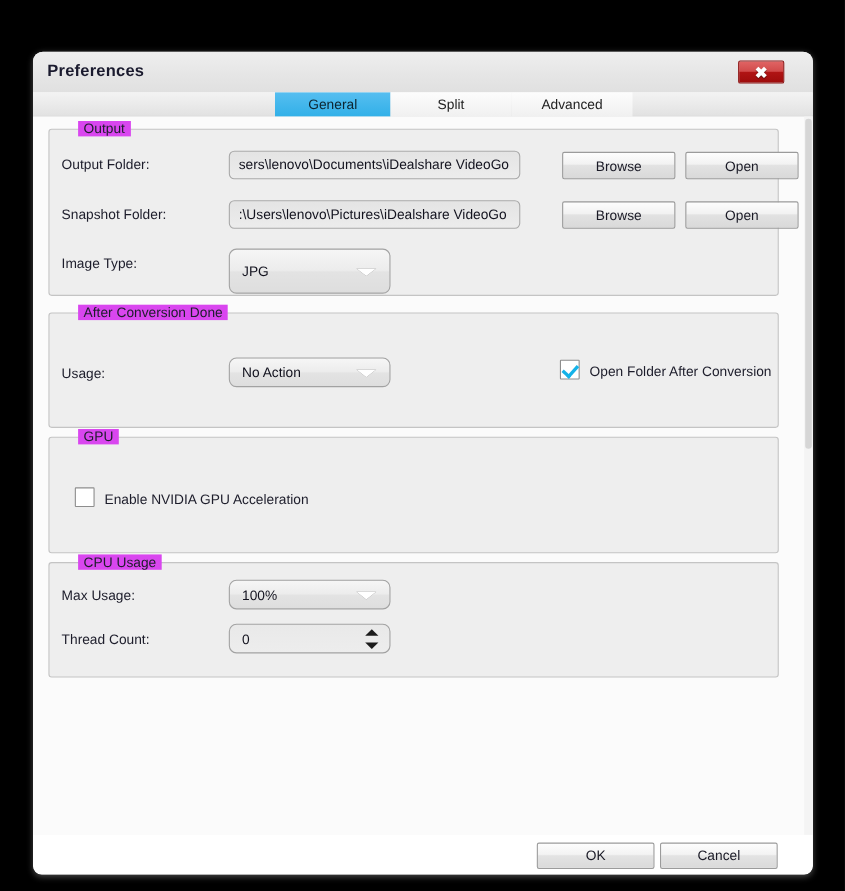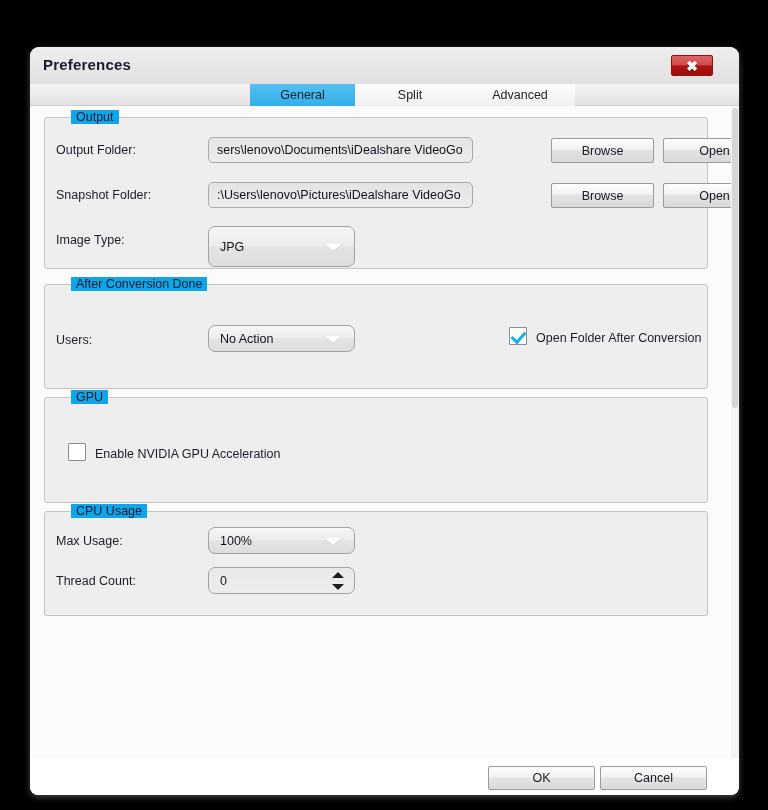--- a/index.html
+++ b/index.html
@@ -84,21 +84,21 @@
 
   .group {
     position: absolute;
     background: #eeeeee;
     border: 1px solid #c4c4c4;
     border-radius: 3px;
   }
   .group-title {
     position: absolute; top: -8px; left: 26px;
     padding: 0 5px;
-    background: #0ea5e9;
+    background: #d946ef;
     font-size: 12.5px; color: #1d1d2b;
     white-space: nowrap;
   }
   .fieldlabel {
     position: absolute;
     font-size: 12.5px; color: #1d1d2b;
     white-space: nowrap;
   }
 
   
@@ -116,21 +116,20 @@
 
   
   .pushbtn {
     position: absolute;
     background: linear-gradient(to bottom, #fdfdfd 0%, #f2f2f2 44%, #e2e2e2 50%, #d9d9d9 100%);
     border: 1px solid #9b9b9b;
     border-radius: 2px;
     font-size: 12.5px; color: #1a1a26;
     display: flex; align-items: center; justify-content: center;
     cursor: pointer;
-    margin-left: 40px;
   }
 
   
   .combo {
     position: absolute;
     background: linear-gradient(to bottom, #f6f6f6 0%, #ececec 48%, #e3e3e3 52%, #dedede 100%);
     border: 1px solid #a2a2a2;
     border-radius: 7px;
     font-size: 12.5px; color: #12121e;
     display: flex; align-items: center;
@@ -288,21 +287,21 @@
       <div class="fieldlabel" style="left:11px; top:115px;">Image Type:</div>
       <div class="combo" style="left:163px; top:108px; width:147px; height:41px;">
         <span>JPG</span>
         <span class="combo-arrow"></span>
       </div>
     </div>
 
     <div class="group" style="left:14px; top:178px; width:664px; height:105px;">
       <div class="group-title">After Conversion Done</div>
 
-      <div class="fieldlabel" style="left:11px; top:48px;">Users:</div>
+      <div class="fieldlabel" style="left:11px; top:48px;">Usage:</div>
       <div class="combo" style="left:163px; top:40px; width:147px; height:27px;align-items:center;">
         <span>No Action</span>
         <span class="combo-arrow"></span>
       </div>
 
       <div class="checkbox-row" style="left:464px; top:42px;">
         <span class="checkbox checked"></span>
         <span class="checkbox-label">Open Folder After Conversion</span>
       </div>
     </div>

